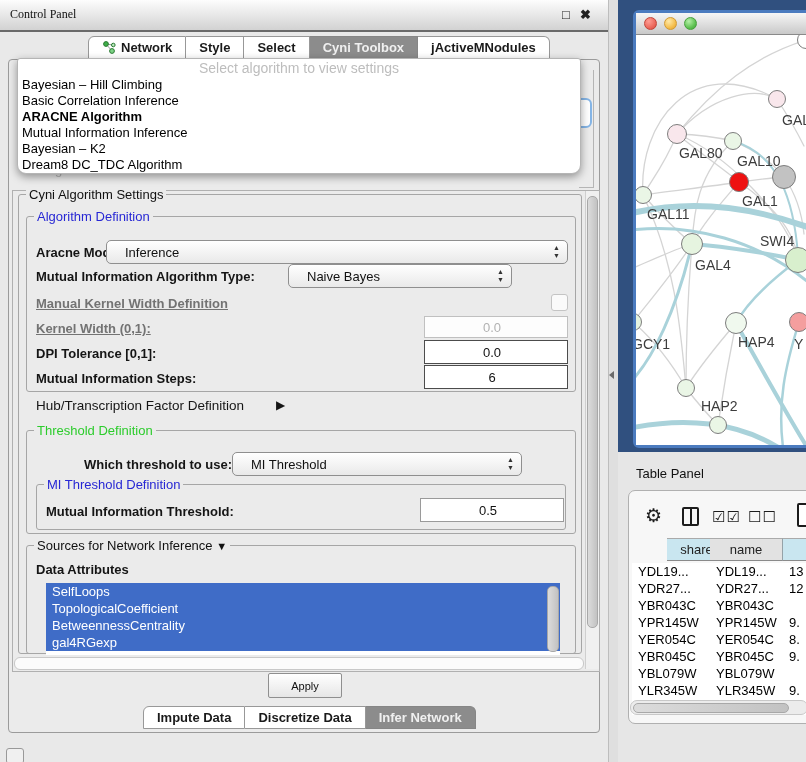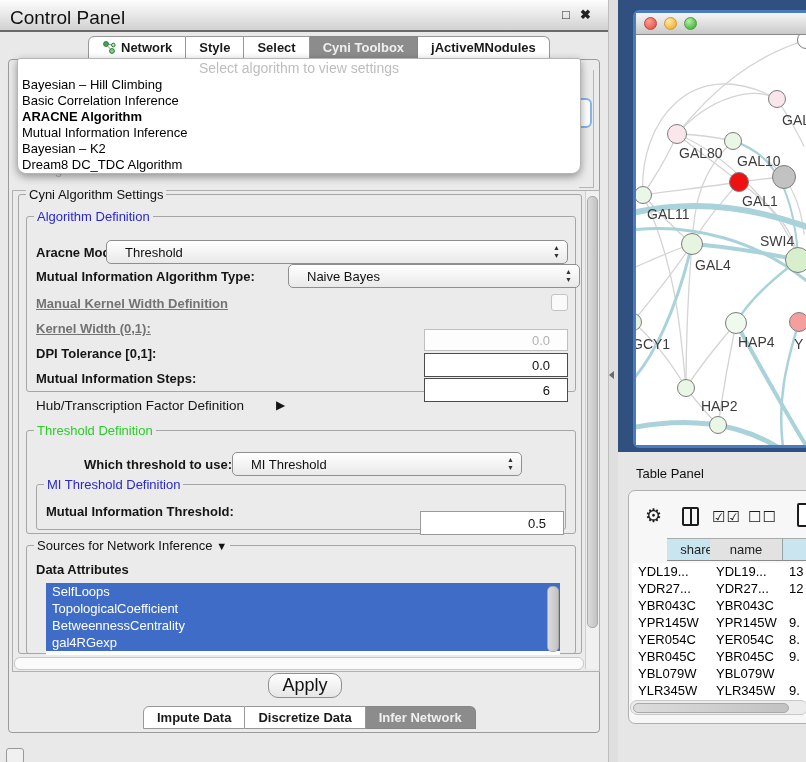--- a/index.html
+++ b/index.html
@@ -3,21 +3,21 @@
 <meta charset="utf-8">
 <style>
   html,body{margin:0;padding:0;}
   body{font-family:"Liberation Sans",sans-serif;}
   #root{position:relative;width:806px;height:762px;background:#e9e9e9;overflow:hidden;}
   .lbl{position:absolute;font-size:13px;line-height:16px;color:#151515;white-space:nowrap;}
   .b{font-weight:bold;}
   .dis{color:#737373;text-decoration:underline;}
   
   #cp-titlebar{position:absolute;left:0;top:0;width:806px;height:30px;background:linear-gradient(#fdfdfd,#d2d2d2);border-bottom:2px solid #6a6a6a;}
-  #cp-title{position:absolute;left:10px;top:7px;font-size:19px;color:#111;}
+  #cp-title{position:absolute;left:10px;top:7px;font-size:12px;color:#111;font-family:Liberation Serif, serif;}
   .win-btn{position:absolute;top:7px;font-size:13px;color:#222;cursor:default;}
   
   .tabbar{position:absolute;display:flex;align-items:stretch;height:23px;}
   .tab{background:#fff;border:1px solid #989898;border-left:none;padding:0 13px;font-size:13px;font-weight:bold;display:flex;align-items:center;gap:5px;color:#1a1a1a;}
   .tab.first{border-left:1px solid #989898;border-radius:6px 0 0 0;}
   .tab.last{border-radius:0 6px 0 0;}
   .tab.selected{background:#8c8c8c;color:#f0f0f0;border-color:#868686;}
   
   .panelbox{position:absolute;border:1px solid #9b9b9b;border-radius:4px;background:#ebebeb;}
   
@@ -33,28 +33,28 @@
   .htrack{position:absolute;background:#fbfbfb;border:1px solid #c8c8c8;border-radius:6px;}
   
   .group{position:absolute;border:1px solid #a6a6a6;border-radius:3px;}
   .gtitle{position:absolute;font-size:13px;line-height:15px;background:#ebebeb;padding:0 3px;white-space:nowrap;z-index:2;}
   .blue{color:#2727d4;}
   .green{color:#2ccc2c;}
   
   .combo{position:absolute;border:1px solid #8f8f8f;border-radius:5px;background:linear-gradient(#ffffff,#e9e9e9);box-shadow:inset 0 1px 0 #fff;display:flex;align-items:center;font-size:13px;color:#111;padding-left:18px;box-sizing:border-box;}
   .arrows{position:absolute;right:7px;top:3px;display:flex;flex-direction:column;align-items:center;color:#333;font-size:7px;line-height:8px;}
   
-  .field{position:absolute;background:#fff;border:1px solid #4c4c4c;font-size:13px;color:#111;display:flex;align-items:center;justify-content:flex-end;padding-right:17px;box-sizing:border-box;margin-top:13px;}
+  .field{position:absolute;background:#fff;border:1px solid #4c4c4c;font-size:13px;color:#111;display:flex;align-items:center;justify-content:center;padding-right:8px;box-sizing:border-box;}
   .field.off{border-color:#c0c0c0;color:#b2b2b2;background:#fdfdfd;}
   .checkbox{position:absolute;width:15px;height:15px;border:1px solid #c4c4c4;border-radius:3px;background:#fafafa;}
   
   #attr-list{position:absolute;left:46px;top:583px;width:514px;height:72px;background:#fff;overflow:hidden;}
   .attr-item{height:17px;line-height:17px;font-size:13px;padding-left:6px;color:#fff;white-space:nowrap;}
   
-  #apply-btn{position:absolute;left:268px;top:673px;width:72px;height:23px;border:1px solid #8f8f8f;border-radius:10px;background:linear-gradient(#ffffff,#e6e6e6);font-size:18px;color:#111;display:flex;align-items:center;justify-content:center;}
+  #apply-btn{position:absolute;left:268px;top:673px;width:72px;height:23px;border:1px solid #8f8f8f;border-radius:2px;background:linear-gradient(#ffffff,#e6e6e6);font-size:11px;color:#111;display:flex;align-items:center;justify-content:center;}
   
   #desktop{position:absolute;left:618px;top:0;width:188px;height:452px;background:#30507f;}
   #net-window{position:absolute;left:633px;top:10px;width:180px;height:432px;border:3px solid #4b7bbf;border-radius:6px 0 0 6px;background:#fff;box-sizing:content-box;}
   #net-titlebar{position:absolute;left:0;top:0;width:100%;height:21px;background:linear-gradient(#f6f6f6,#c9c9c9);border-bottom:1px solid #8a8a8a;}
   .light{position:absolute;top:4px;width:13px;height:13px;border-radius:50%;box-sizing:border-box;}
   #net-canvas{position:absolute;left:0;top:22px;width:174px;height:410px;background:#fff;overflow:hidden;}
   .node{position:absolute;border-radius:50%;border:1px solid #7d7d7d;box-sizing:border-box;z-index:2;}
   .nlabel{position:absolute;font-size:14px;color:#3d3d3d;white-space:nowrap;z-index:3;}
   
   #table-area{position:absolute;left:618px;top:452px;width:188px;height:310px;background:#e6e6e6;}
@@ -135,26 +135,26 @@
   <div class="htrack" style="left:14px;top:657px;width:568px;height:11px;"></div>
 
   <div class="group" style="left:18px;top:194px;width:562px;height:458px;"></div>
   <span class="gtitle" style="left:26px;top:187px;color:#111;">Cyni Algorithm Settings</span>
 
   <div class="group" style="left:26px;top:216px;width:548px;height:174px;"></div>
   <span class="gtitle blue" style="left:34px;top:209px;">Algorithm Definition</span>
 
   <span class="lbl b" style="left:36px;top:245px;">Aracne Mode:</span>
   <div class="combo" style="left:106px;top:240px;width:462px;height:24px;">
-    <span>Threshold</span>
+    <span>Inference</span>
     <span class="arrows">▲<br>▼</span>
   </div>
 
   <span class="lbl b" style="left:36px;top:269px;">Mutual Information Algorithm Type:</span>
-  <div class="combo" style="left:288px;top:264px;width:292px;height:24px;">
+  <div class="combo" style="left:288px;top:264px;width:224px;height:24px;">
     <span>Naive Bayes</span>
     <span class="arrows">▲<br>▼</span>
   </div>
 
   <span class="lbl b dis" style="left:36px;top:296px;">Manual Kernel Width Definition</span>
   <div class="checkbox" style="left:551px;top:294px;"></div>
 
   <span class="lbl b dis" style="left:36px;top:321px;">Kernel Width (0,1):</span>
   <div class="field off" style="left:424px;top:316px;width:144px;height:22px;">
     <span>0.0</span>

